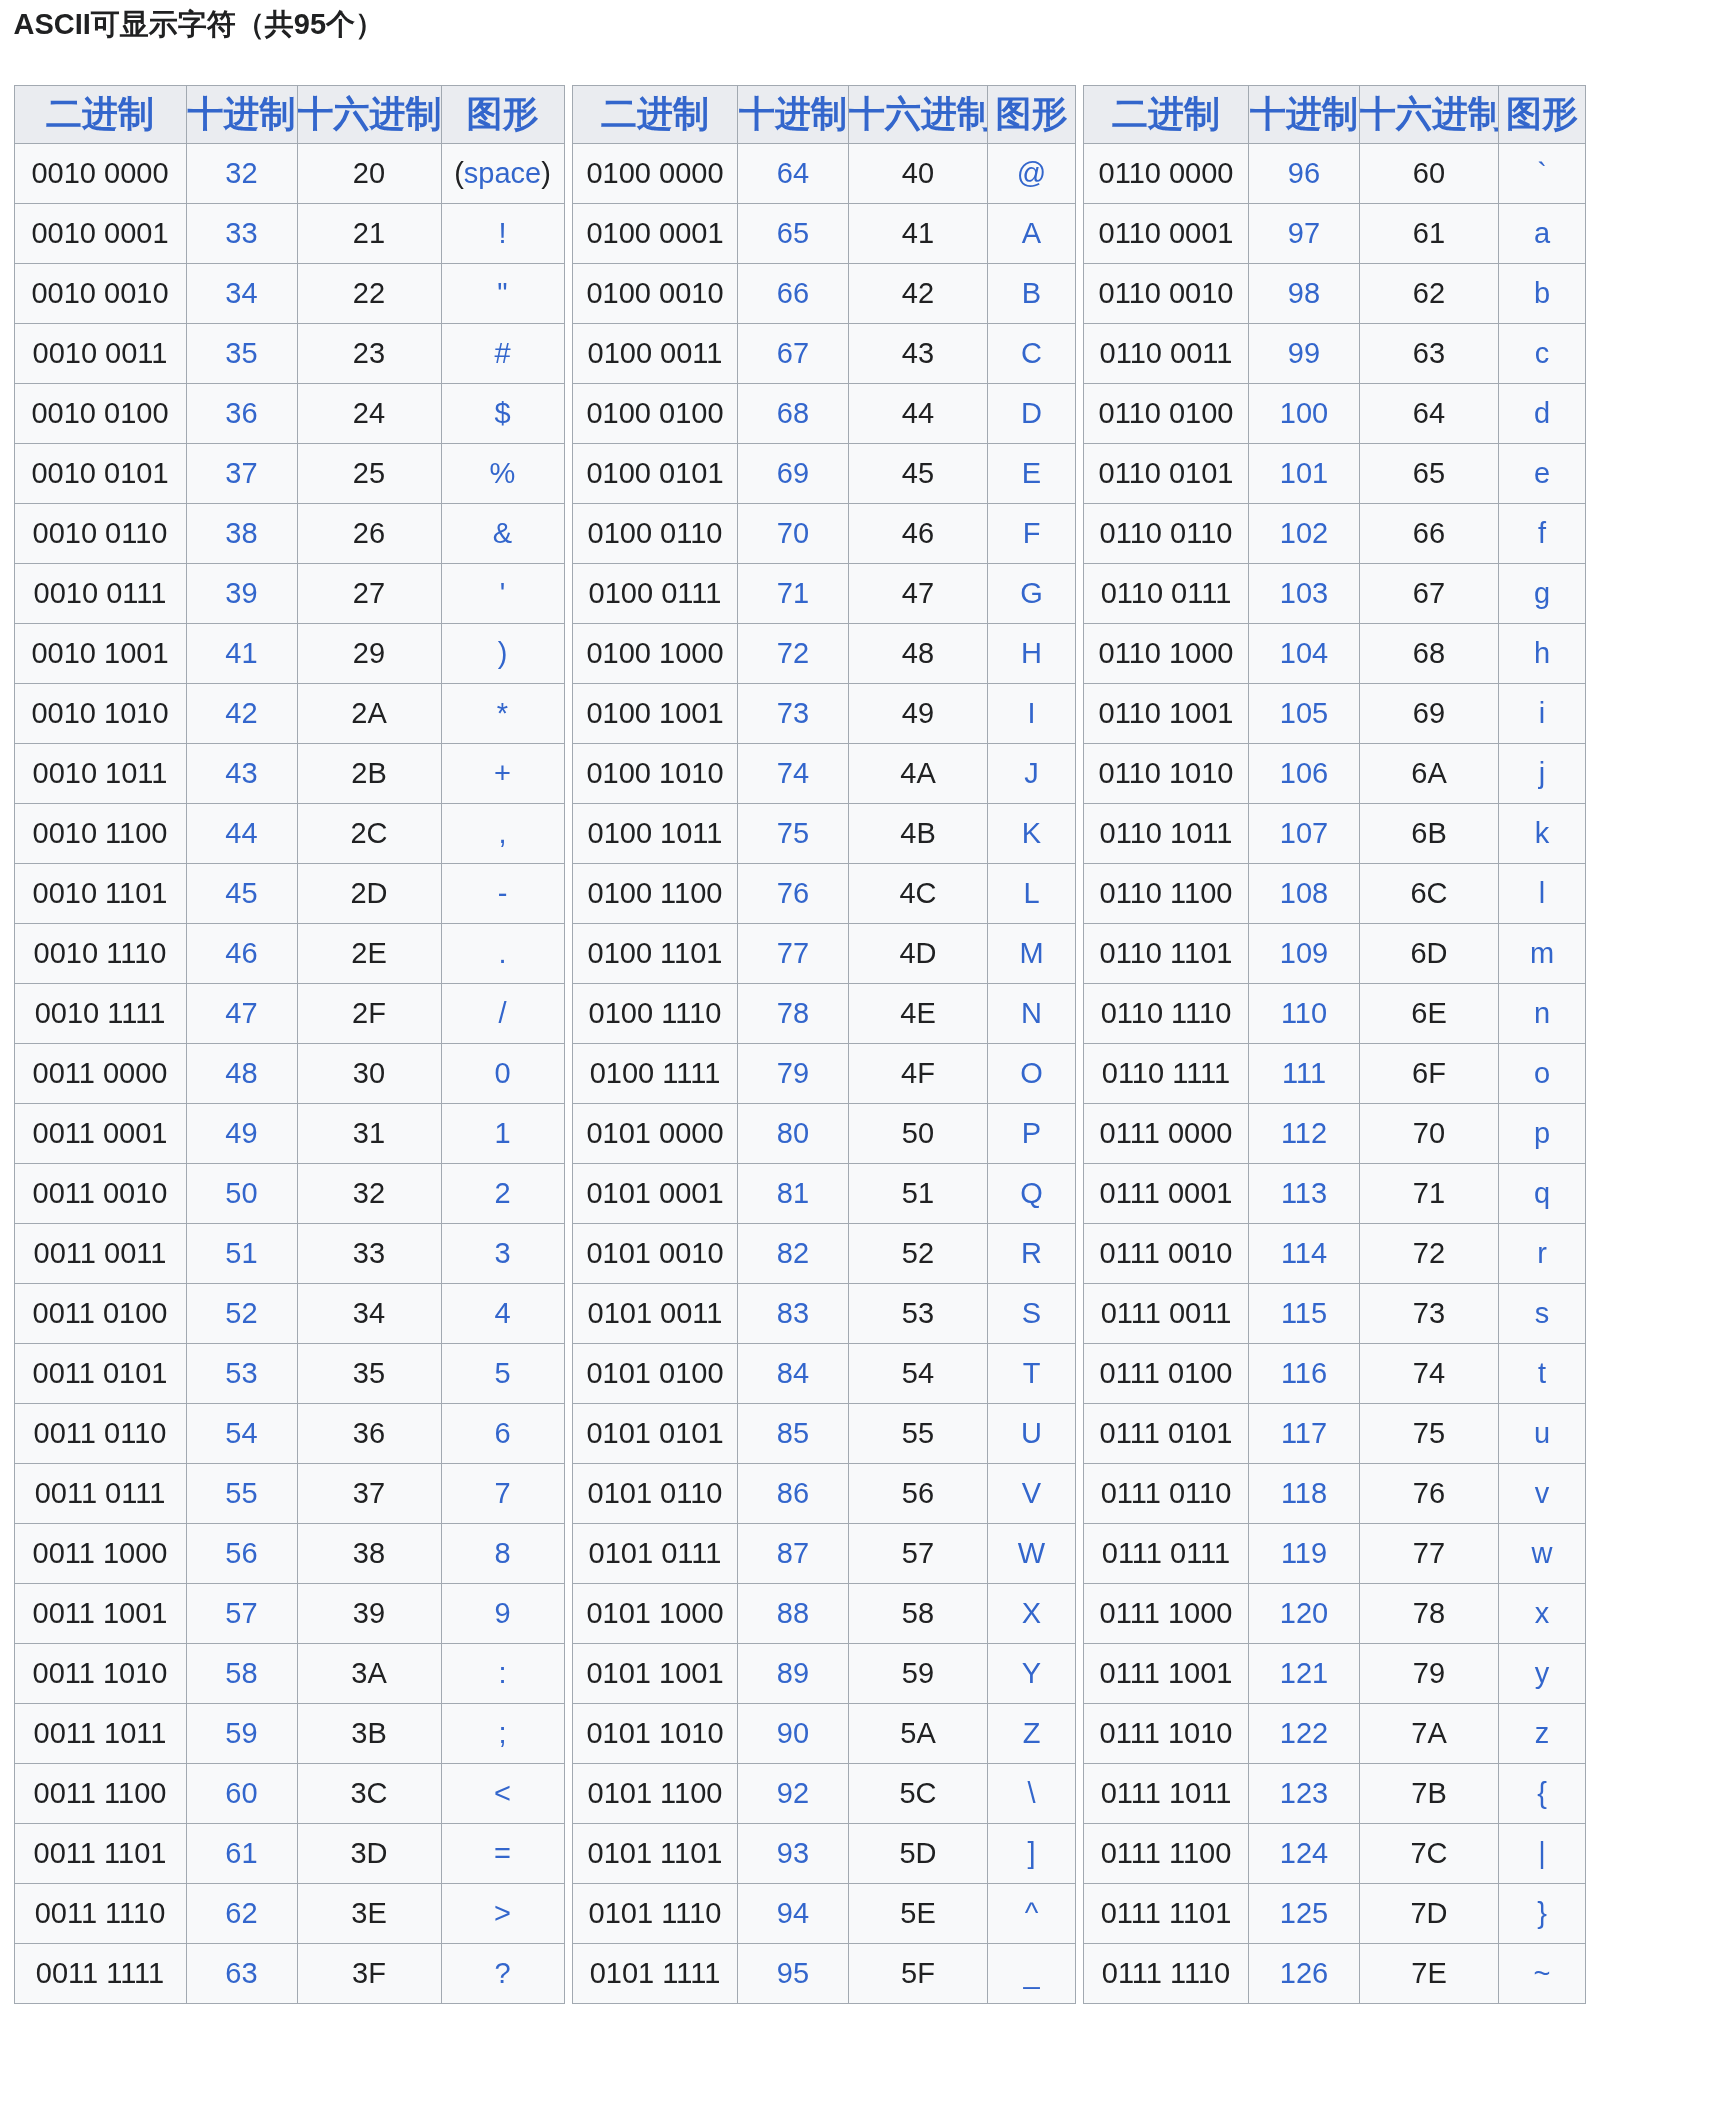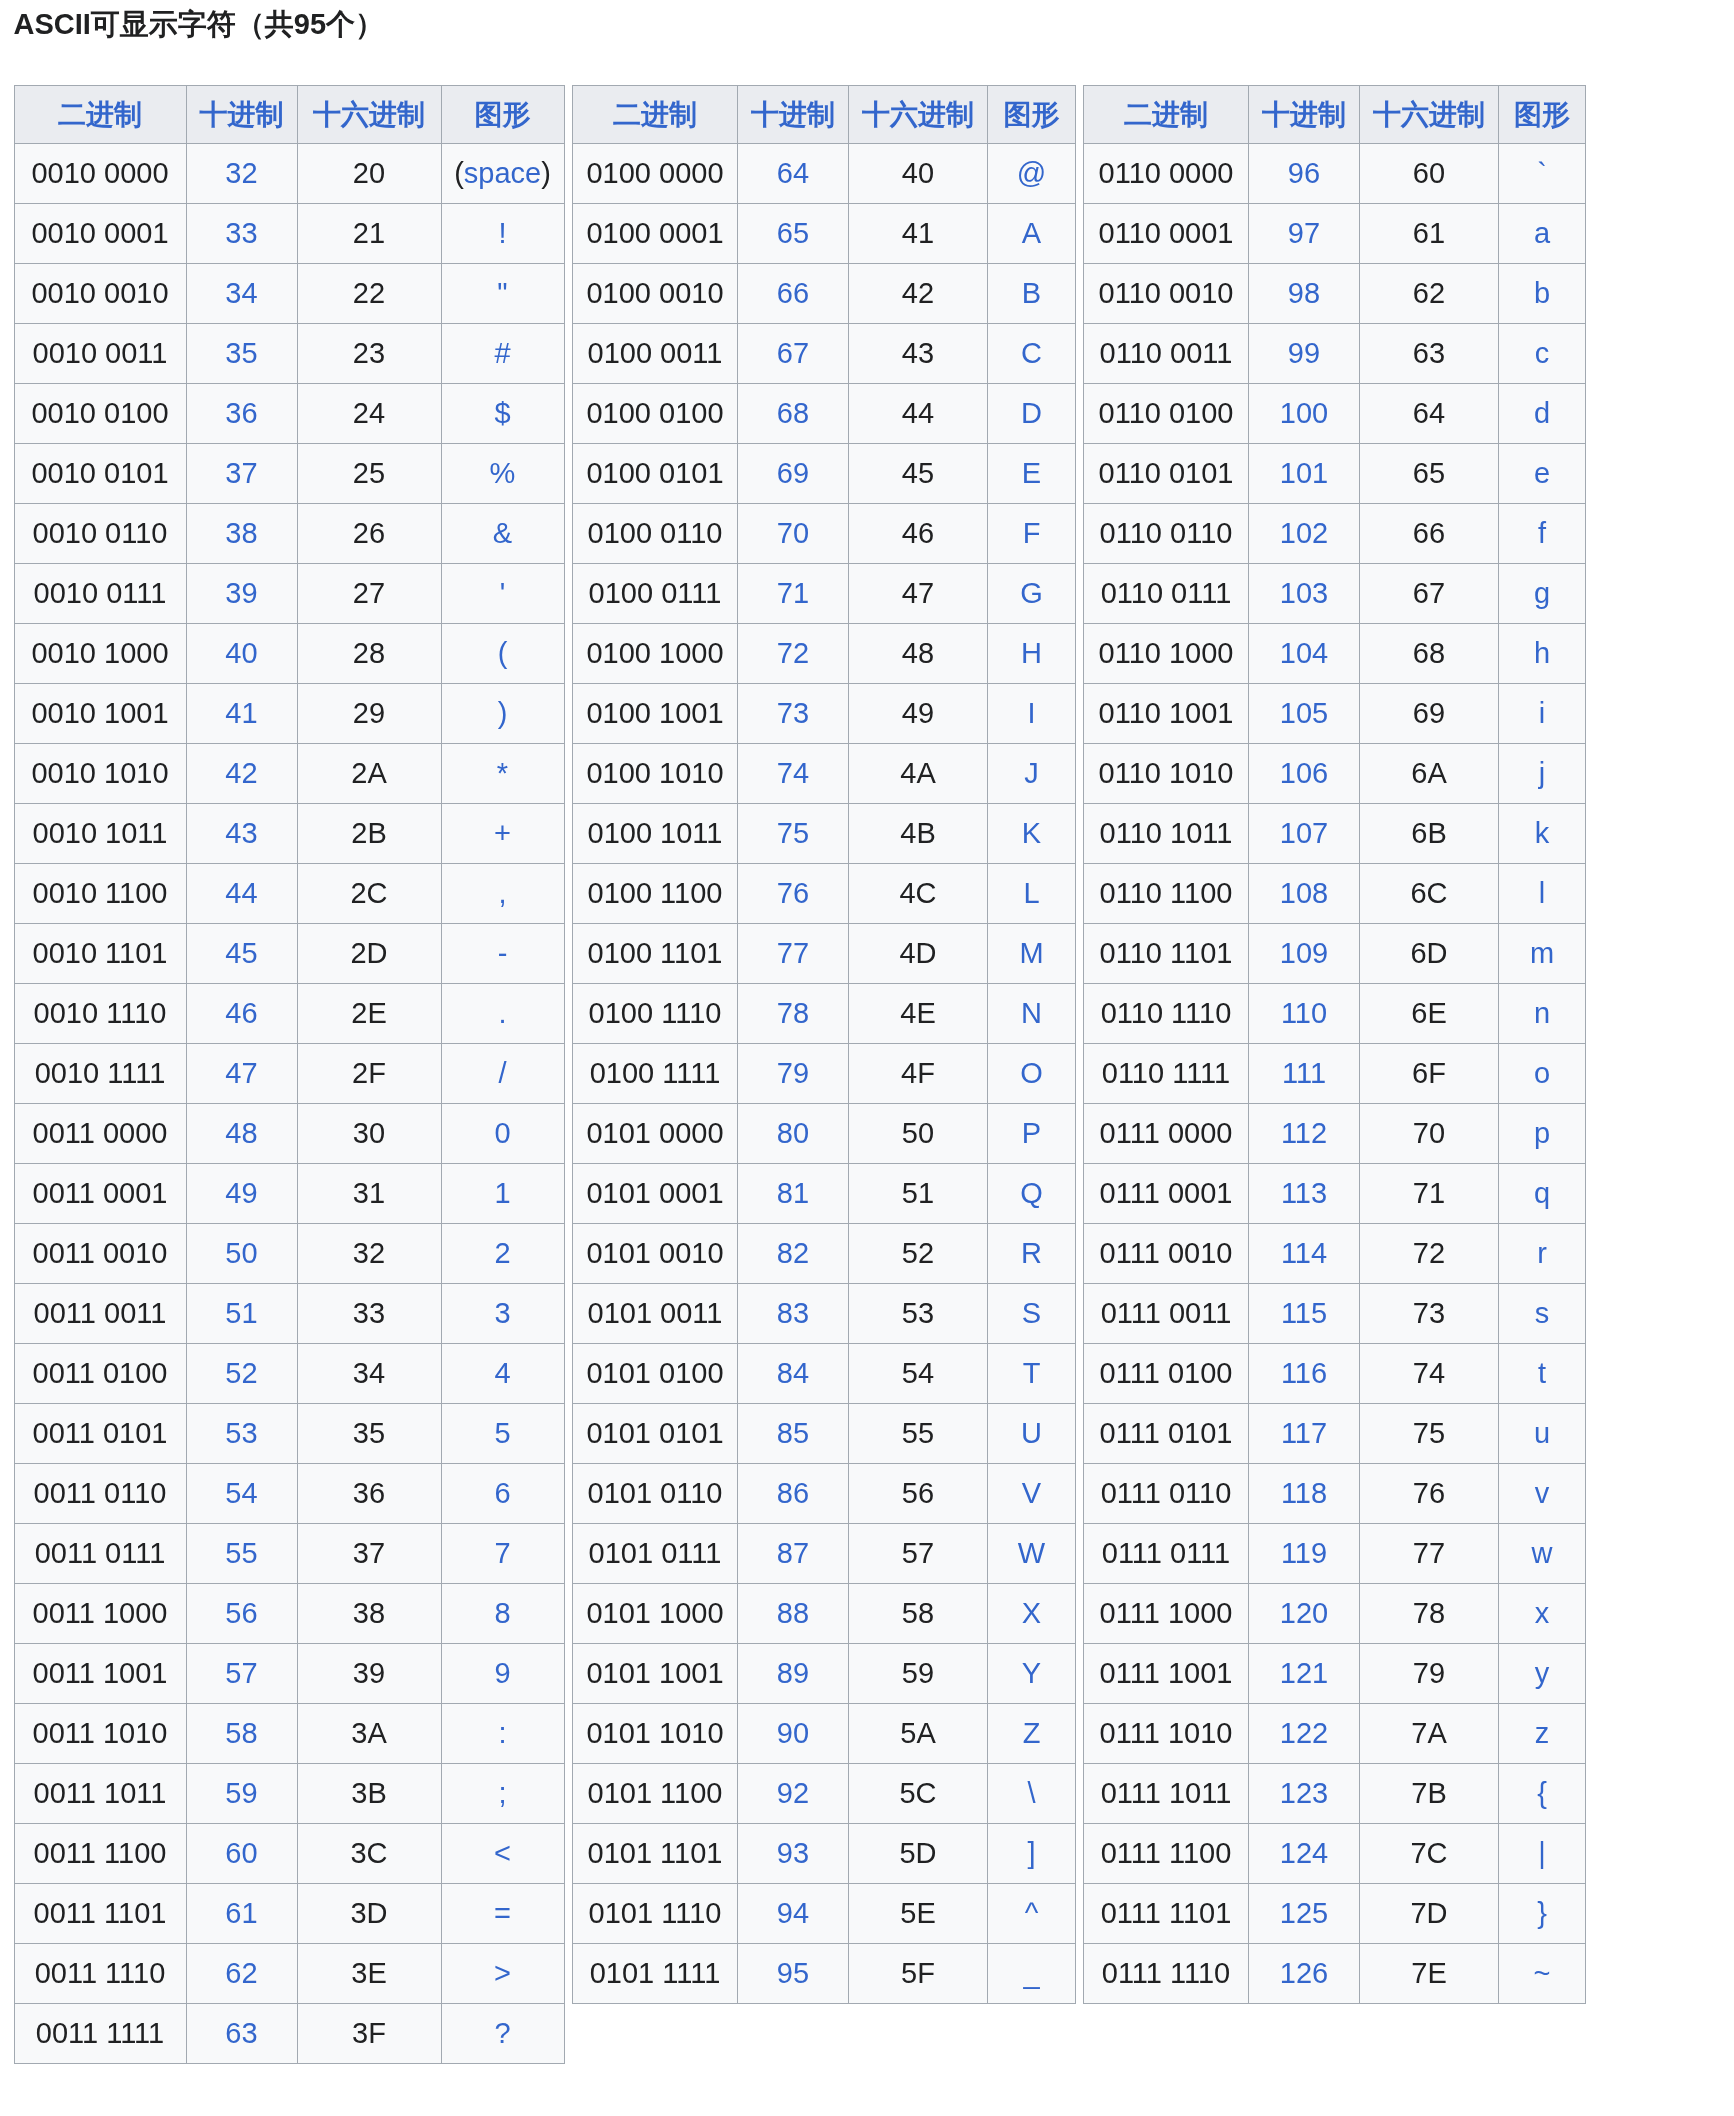--- a/index.html
+++ b/index.html
@@ -41,21 +41,21 @@
   th,td{
     border:1.9px solid var(--border);
     padding:0;
     vertical-align:middle;
     overflow:hidden;
     white-space:nowrap;
   }
   th{
     background:var(--header-bg);
     height:58px;
-    font-size:28px;
+    font-size:36px;
     font-weight:700;
     color:var(--link);
   }
   td{height:60px;}
   a{color:var(--link);text-decoration:none;cursor:pointer;}
   .t1{left:13.5px;width:549px;}
   .t1 th:nth-child(1){width:172px}
   .t1 th:nth-child(2){width:111px}
   .t1 th:nth-child(3){width:144px}
   .t1 th:nth-child(4){width:123px}
@@ -124,26 +124,20 @@
         <td>26</td>
         <td><a>&amp;</a></td>
       </tr>
       <tr>
         <td>0010 0111</td>
         <td><a>39</a></td>
         <td>27</td>
         <td><a>'</a></td>
       </tr>
       <tr>
-        <td>0010 1000</td>
-        <td><a>40</a></td>
-        <td>28</td>
-        <td><a>(</a></td>
-      </tr>
-      <tr>
         <td>0010 1001</td>
         <td><a>41</a></td>
         <td>29</td>
         <td><a>)</a></td>
       </tr>
       <tr>
         <td>0010 1010</td>
         <td><a>42</a></td>
         <td>2A</td>
         <td><a>*</a></td>

